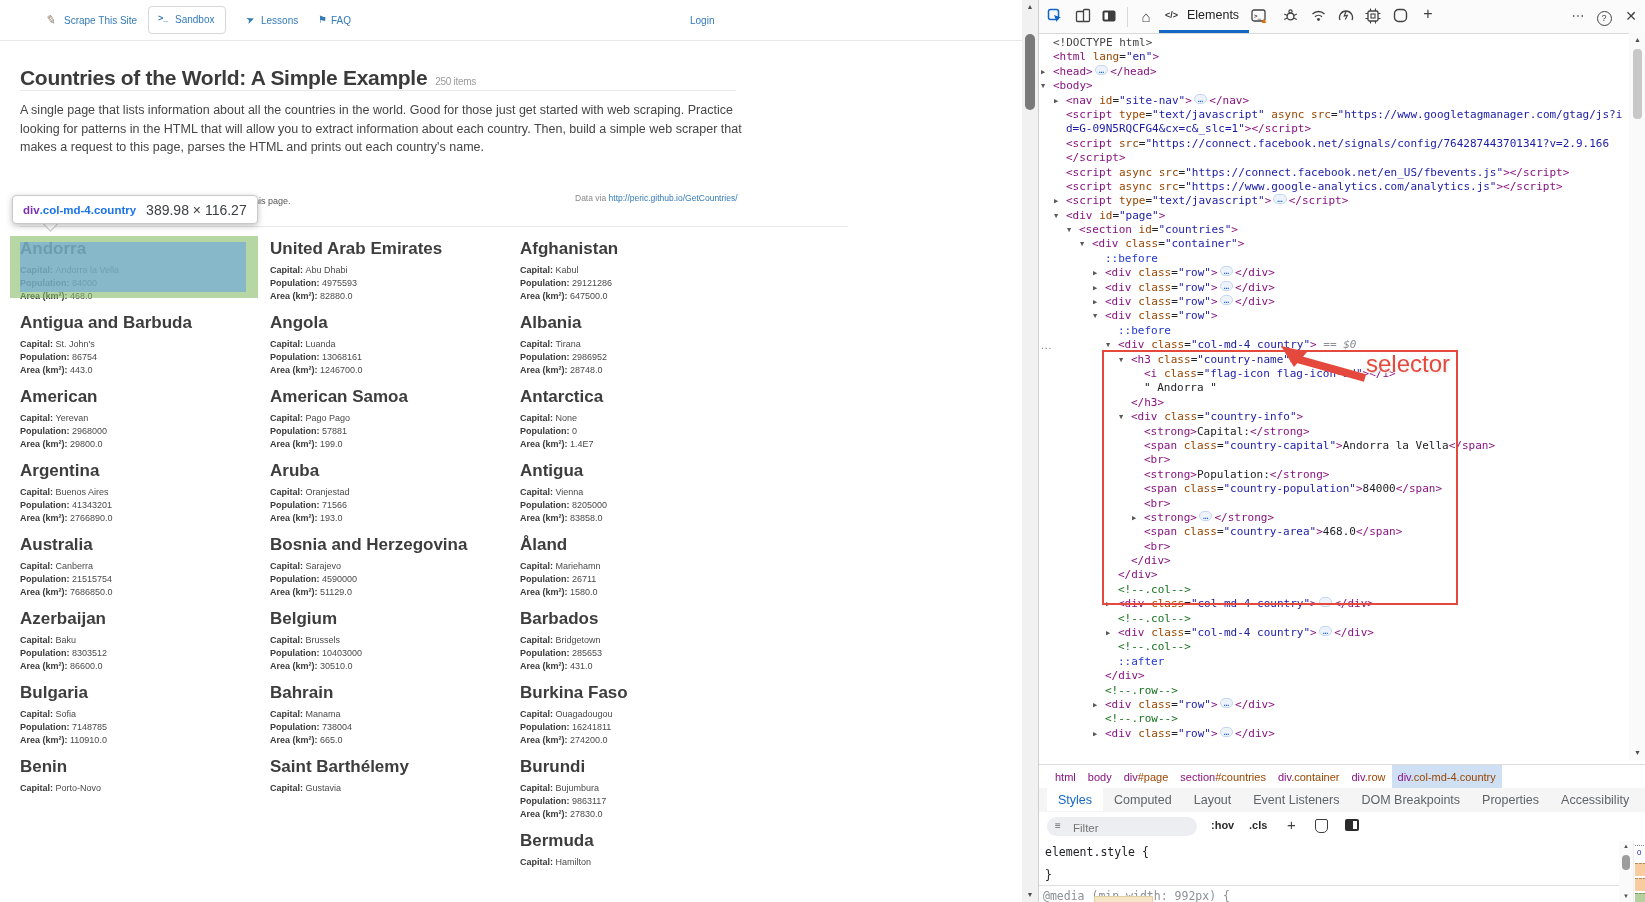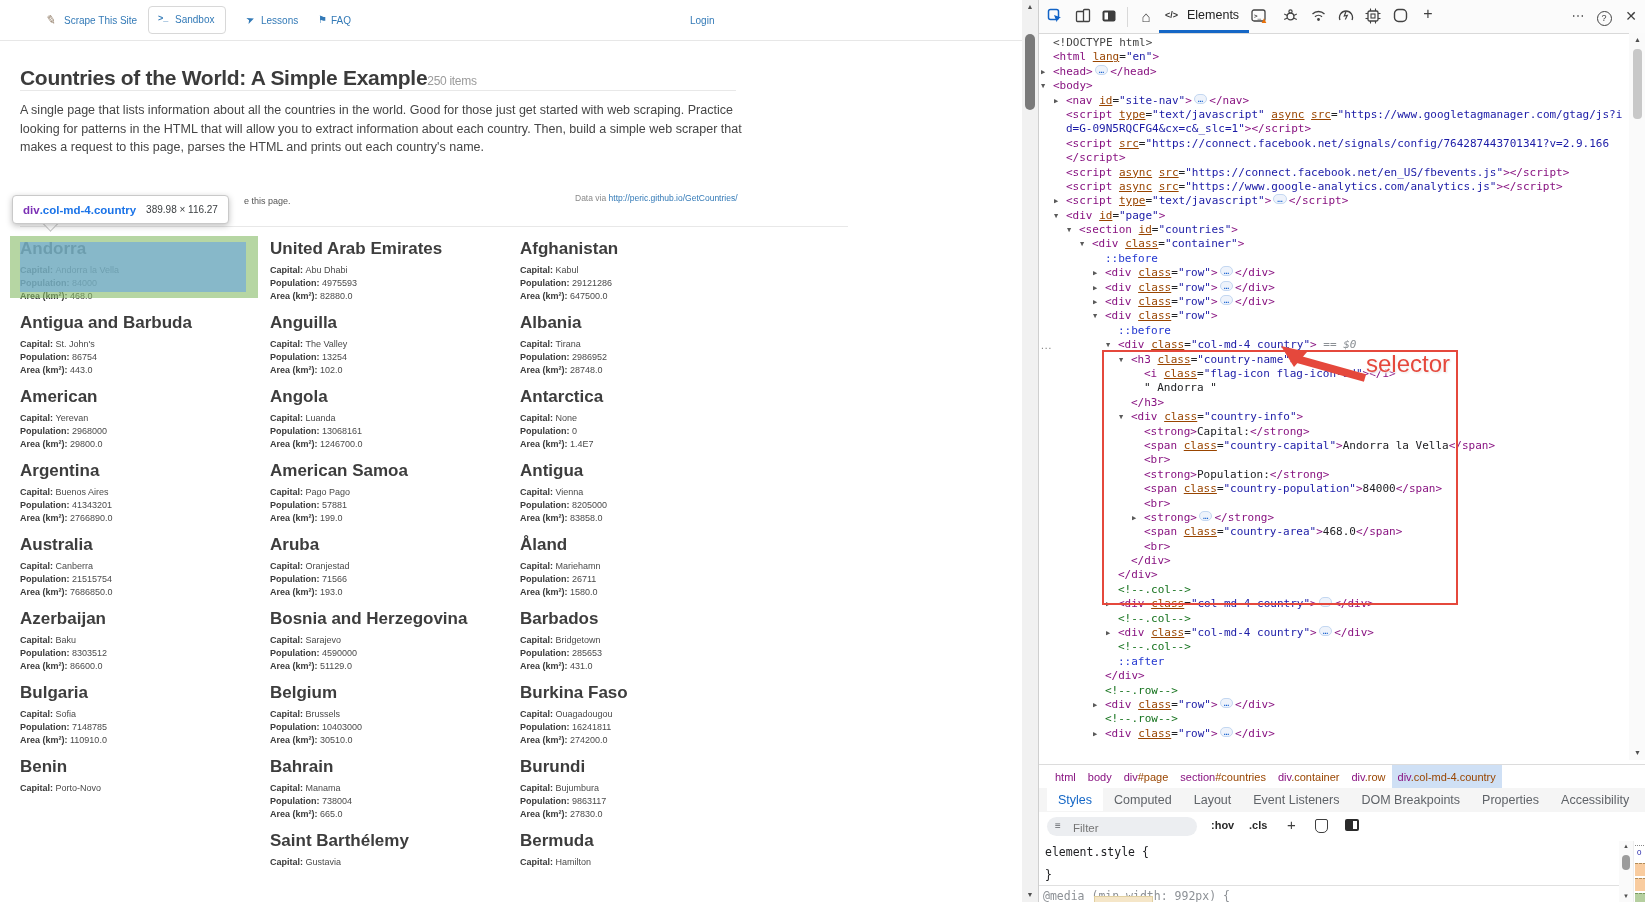--- a/index.html
+++ b/index.html
@@ -14,21 +14,21 @@
   #brand-label{left:64px;top:15px;}
   #tab-sandbox{left:148px;top:6px;width:76px;height:26px;border:1px solid #d8d8d8;border-radius:4px;background:#fff;}
   #tab-sandbox .ic{position:absolute;left:9px;top:6px;font-weight:bold;font-size:9px;color:#337ab7;}
   #tab-sandbox .lb{position:absolute;left:26px;top:7px;}
   #lessons-icon{left:246px;top:14px;font-size:10px;color:#337ab7;transform:rotate(-20deg);}
   #lessons-label{left:261px;top:15px;}
   #faq-icon{left:318px;top:14px;font-size:10px;color:#337ab7;}
   #faq-label{left:331px;top:15px;}
   #login-link{left:690px;top:15px;}
   #page-title{left:20px;top:52px;font-size:21px;font-weight:bold;color:#3b3b3b;letter-spacing:-0.3px;}
-  #item-count{font-size:12px;font-weight:normal;color:#9b9b9b;}
+  #item-count{font-size:10px;font-weight:normal;color:#9b9b9b;margin-left:8px;}
   .hr{height:1px;background:#e8e8e8;}
   #hr1{left:20px;top:90px;width:716px;}
   #lead-paragraph{left:20px;top:101px;width:752px;font-size:12.5px;line-height:18.5px;color:#454545;}
   #teaser-fragment{left:244px;top:196px;font-size:9px;color:#555;}
   #data-via{left:575px;top:193px;font-size:8.5px;color:#8a8a8a;}
   #data-via a{color:#337ab7;text-decoration:none;}
   #hr2{left:20px;top:226px;width:828px;}
   
   .country-col{top:238px;width:240px;}
   #col-0{left:20px;} #col-1{left:270px;} #col-2{left:520px;}
@@ -37,39 +37,39 @@
   .cline{font-size:9px;line-height:13px;color:#4a4a4a;}
   .cline b{color:#3a3a3a;}
   
   #hl-padding{left:10px;top:236px;width:248px;height:62px;background:rgba(134,187,102,0.60);pointer-events:none;}
   #hl-content{left:20px;top:242px;width:226px;height:50px;background:rgba(111,168,220,0.66);pointer-events:none;}
   
   #inspect-tooltip{left:12px;top:195px;height:27px;padding:0 10px;background:#fff;border:1px solid #c9c9c9;
     border-radius:4px;box-shadow:0 2px 6px rgba(0,0,0,0.25);display:flex;align-items:center;z-index:30;}
   #inspect-tooltip .tag{color:#7b2fb5;font-weight:bold;font-size:11.5px;}
   #inspect-tooltip .cls{color:#1a73e8;font-weight:bold;font-size:11.5px;}
-  #inspect-tooltip .dim{color:#3c4043;font-size:10px;margin-left:10px;}
+  #inspect-tooltip .dim{color:#3c4043;font-size:14px;margin-left:10px;}
   #tooltip-pointer{left:44px;top:216px;width:12px;height:12px;background:#fff;transform:rotate(45deg);
     border-right:1px solid #c9c9c9;border-bottom:1px solid #c9c9c9;z-index:29;}
   
   #page-scrollbar{left:1022px;top:0;width:16px;height:902px;background:#f1f1f1;}
   .sb-arrow{width:16px;height:14px;color:#505050;font-size:7px;text-align:center;line-height:14px;}
   #page-sb-thumb{left:3px;top:34px;width:10px;height:76px;background:#7a7a7a;border-radius:5px;}
   
   #devtools{left:1038px;top:0;width:607px;height:902px;background:#fff;border-left:1px solid #cfcfcf;}
   #dt-toolbar{left:0;top:0;width:607px;height:33px;background:#fbfbfb;border-bottom:1px solid #d9d9d9;}
   .dt-icon{position:absolute;top:8px;width:18px;height:18px;color:#3f3f3f;font-size:14px;text-align:center;}
   .vsep{position:absolute;top:7px;width:1px;height:20px;background:#d9d9d9;}
   #elements-glyph{left:1164px;top:9px;font-size:10px;font-weight:bold;color:#333;}
   
   #dom-tree{left:0;top:33px;width:590px;height:727px;overflow:hidden;font-family:"DejaVu Sans Mono","Liberation Mono",monospace;
     font-size:11px;padding-top:3px;}
   .tl{position:relative;height:14.4px;line-height:14.4px;white-space:nowrap;}
   .tw{position:absolute;font-size:7px;color:#5a5a5a;top:0;}
-  .tok-d{color:#444;} .tok-t{color:#881280;} .tok-a{color:#994500;text-decoration:underline;} .tok-v{color:#1a1aa6;}
+  .tok-d{color:#444;} .tok-t{color:#881280;} .tok-a{color:#994500;} .tok-v{color:#1a1aa6;}
   .tok-x{color:#202124;} .tok-c{color:#16731e;} .tok-p{color:#2136d0;} .tok-g{color:#8a8f94;font-style:italic;}
   .ellipsis{display:inline-block;background:#eef3fb;border:1px solid #c3d7f1;border-radius:7px;color:#1a63d0;
     font-size:9px;line-height:8px;padding:0 3px;vertical-align:2px;margin:0 2px;}
   #gutter-ellipsis{left:2px;top:340px;font-size:10px;color:#777;letter-spacing:1px;}
   #inspect-annotation-box{left:63px;top:350px;width:352px;height:251px;border:2px solid #e5483c;pointer-events:none;z-index:5;}
   #annotation-arrow{left:240px;top:344px;z-index:6;pointer-events:none;}
   #annotation-label{left:327px;top:350px;font-size:24px;color:#e5483c;z-index:6;
     text-shadow:0 0 3px #fff,0 0 3px #fff,1px 1px 2px #ddd;}
   #tree-scrollbar{left:590px;top:33px;width:17px;height:727px;background:#fafafa;}
   #tree-sb-thumb{left:4px;top:16px;width:9px;height:70px;background:#c8c8c8;border-radius:4px;}
@@ -189,26 +189,20 @@
         <h3>Benin</h3>
         <div class="cline"><b>Capital: </b>Porto-Novo</div>
       </div>
     </div>
   <div id="col-1" class="abs country-col">
       <div class="country-card">
         <h3>United Arab Emirates</h3>
         <div class="cline"><b>Capital: </b>Abu Dhabi</div>
         <div class="cline"><b>Population: </b>4975593</div>
         <div class="cline"><b>Area (km²): </b>82880.0</div>
-      </div>
-      <div class="country-card">
-        <h3>Anguilla</h3>
-        <div class="cline"><b>Capital: </b>The Valley</div>
-        <div class="cline"><b>Population: </b>13254</div>
-        <div class="cline"><b>Area (km²): </b>102.0</div>
       </div>
       <div class="country-card">
         <h3>Angola</h3>
         <div class="cline"><b>Capital: </b>Luanda</div>
         <div class="cline"><b>Population: </b>13068161</div>
         <div class="cline"><b>Area (km²): </b>1246700.0</div>
       </div>
       <div class="country-card">
         <h3>American Samoa</h3>
         <div class="cline"><b>Capital: </b>Pago Pago</div>

